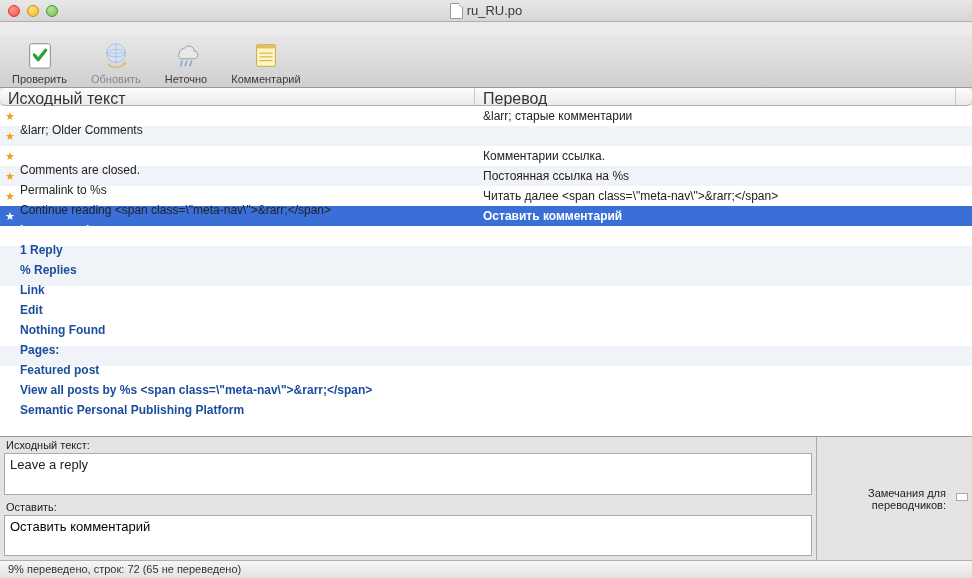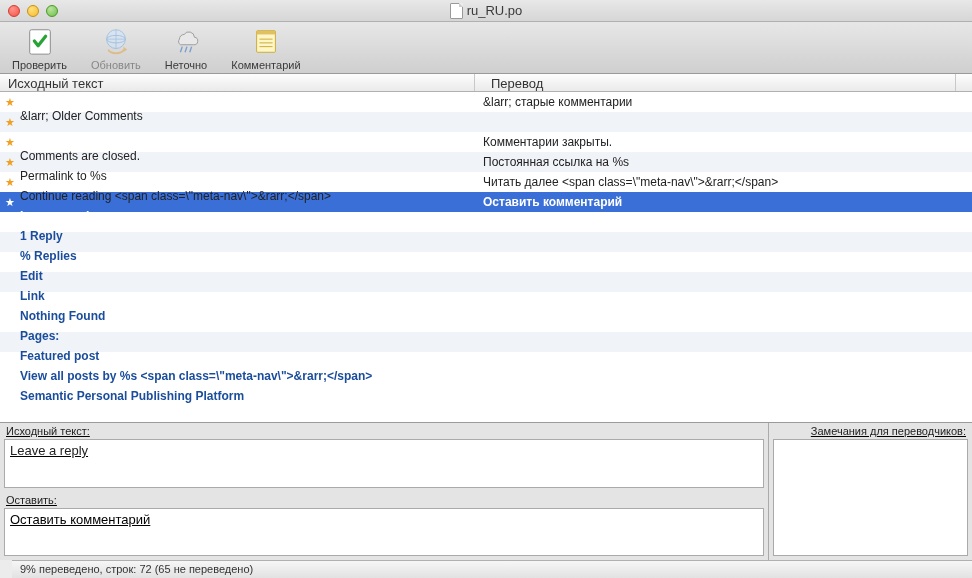--- a/index.html
+++ b/index.html
@@ -10,60 +10,60 @@
 .traffic { display: flex; gap: 7px; }
 .tl { width: 12px; height: 12px; border-radius: 50%; }
 .tl.red { background: radial-gradient(circle at 35% 30%, #ff948a, #f55248); border: 0.5px solid #d13a30; }
 .tl.yel { background: radial-gradient(circle at 35% 30%, #ffe07a, #f6bb30); border: 0.5px solid #c88f10; }
 .tl.grn { background: radial-gradient(circle at 35% 30%, #b9e49e, #6ec148); border: 0.5px solid #4a9828; }
 .title-center { position: absolute; left: 0; right: 0; text-align: center; display: flex; justify-content: center; align-items: center; gap: 4px; pointer-events: none; font-size: 13px; color: #3a3a3a; }
 .doc-ic { width: 13px; height: 16px; background: #fff; border: 1px solid #999; border-radius: 1px; position: relative; }
 .doc-ic::after { content: ""; position: absolute; right: -1px; top: -1px; border-top: 4px solid #ececec; border-left: 4px solid #ccc; }
 
 
-.toolbar { height: 52px; background: linear-gradient(#e7e7e7, #cfcfcf); border-bottom: 1px solid #9a9a9a; display: flex; align-items: center; padding: 0 12px; gap: 24px; }
+.toolbar { height: 52px; background: linear-gradient(#e7e7e7, #cfcfcf); border-bottom: 1px solid #9a9a9a; display: flex; align-items: center; padding: 0 12px; gap: 24px; margin-top: 14px; }
 .tb-btn { display: flex; flex-direction: column; align-items: center; gap: 2px; font-size: 11px; color: #3a3a3a; cursor: pointer; }
 .tb-btn.disabled { opacity: 0.5; }
 .tb-ic { width: 32px; height: 32px; display: flex; align-items: center; justify-content: center; }
 .ic-check svg, .ic-globe svg, .ic-cloud svg, .ic-note svg { width: 30px; height: 30px; }
 
 
-.colheads { height: 18px; background: linear-gradient(#fdfdfd, #eaeaea); border-bottom: 1px solid #b0b0b0; display: flex; font-size: 13px; color: #333; }
+.colheads { height: 18px; background: linear-gradient(#fdfdfd, #eaeaea); border-bottom: 1px solid #b0b0b0; display: flex; font-size: 16px; color: #333; border-radius: 6px; }
 .ch { padding: 2px 8px; border-right: 1px solid #c8c8c8; }
 .ch.src { width: 475px; }
-.ch.tr { flex: 1; margin-left: 8px; }
+.ch.tr { flex: 1; }
 .ch.last { width: 14px; border-right: none; }
 
 
 .rows { height: 330px; overflow-y: auto; background: #fff; }
 .row { display: flex; height: 20px; align-items: center; font-size: 12px; }
 .row .star { width: 20px; text-align: center; color: #f0a020; font-size: 11px; flex-shrink: 0; }
 .row .src { width: 455px; padding-right: 6px; white-space: nowrap; overflow: hidden; text-overflow: ellipsis; margin-top: 27px; }
 .row .tr { flex: 1; padding-left: 8px; white-space: nowrap; overflow: hidden; }
 .row.zebra0 { background: #fff; }
 .row.zebra1 { background: #f0f3f8; }
 .row.translated .src, .row.translated .tr { color: #222; }
 .row.untranslated .src { color: #1a4d9c; font-weight: bold; }
 .row.selected { background: #3a6fd8 !important; color: #fff; }
 .row.selected .src, .row.selected .tr { color: #fff; font-weight: bold; }
 .row.selected .star { color: #fff; }
 
 
 .panels { flex: 1; display: flex; flex-direction: column; background: #e4e4e4; border-top: 1px solid #9a9a9a; }
-.panel-row { display: flex; flex: 1; text-decoration: underline; }
+.panel-row { display: flex; flex: 1; }
 .panel-left { flex: 1; display: flex; flex-direction: column; }
-.panel-right { width: 204px; border-left: 1px solid #aaa; display: flex; flex-direction: column; }
+.panel-right { width: 156px; border-left: 1px solid #aaa; display: flex; flex-direction: row; align-items: center; }
 .panel-lbl { font-size: 11px; padding: 2px 6px; color: #222; background: #e4e4e4; }
 .panel-lbl.right { text-align: right; }
 .panel-body { flex: 1; background: #fff; border: 1px solid #aaa; margin: 0 4px 4px 4px; padding: 3px 5px; font-size: 13px; overflow: auto; }
 .panel-body.readonly { color: #222; }
 .panel-body[contenteditable] { outline: none; }
 
 
-.status { height: 18px; background: linear-gradient(#f6f6f6,#e2e2e2); border-top: 1px solid #b0b0b0; font-size: 11px; padding: 2px 8px; color: #333; margin-left: 12px; }
+.status { height: 18px; background: linear-gradient(#f6f6f6,#e2e2e2); border-top: 1px solid #b0b0b0; font-size: 11px; padding: 2px 8px; color: #333; }
 </style>
 </head>
 <body>
 
 <div class="titlebar">
   <div class="traffic">
     <div class="tl red"></div>
     <div class="tl yel"></div>
     <div class="tl grn"></div>
   </div>
@@ -131,21 +131,21 @@
       <span class="star">★</span>
       <span class="src">&amp;larr; Older Comments</span>
       <span class="tr">&amp;larr; старые комментарии</span>
     </div>
     <div class="row zebra1 translated">
       <span class="star">★</span>
     </div>
     <div class="row zebra0 translated">
       <span class="star">★</span>
       <span class="src">Comments are closed.</span>
-      <span class="tr">Комментарии закрыты.</span>
+      <span class="tr">Комментарии ссылка.</span>
     </div>
     <div class="row zebra1 translated">
       <span class="star">★</span>
       <span class="src">Permalink to %s</span>
       <span class="tr">Постоянная ссылка на %s</span>
     </div>
     <div class="row zebra0 translated">
       <span class="star">★</span>
       <span class="src">Continue reading &lt;span class=\"meta-nav\"&gt;&amp;rarr;&lt;/span&gt;</span>
       <span class="tr">Читать далее &lt;span class=\"meta-nav\"&gt;&amp;rarr;&lt;/span&gt;</span>
@@ -158,28 +158,28 @@
     <div class="row zebra0 untranslated">
       <span class="star"></span>
       <span class="src">1 Reply</span>
       <span class="tr"></span>
     </div>
     <div class="row zebra1 untranslated">
       <span class="star"></span>
       <span class="src">% Replies</span>
       <span class="tr"></span>
     </div>
+    <div class="row zebra1 untranslated">
+      <span class="star"></span>
+      <span class="src">Link</span>
+      <span class="tr"></span>
+    </div>
     <div class="row zebra0 untranslated">
       <span class="star"></span>
       <span class="src">Edit</span>
-      <span class="tr"></span>
-    </div>
-    <div class="row zebra1 untranslated">
-      <span class="star"></span>
-      <span class="src">Link</span>
       <span class="tr"></span>
     </div>
     <div class="row zebra0 untranslated">
       <span class="star"></span>
       <span class="src">Nothing Found</span>
       <span class="tr"></span>
     </div>
     <div class="row zebra0 untranslated">
       <span class="star"></span>
       <span class="src">Pages:</span>

